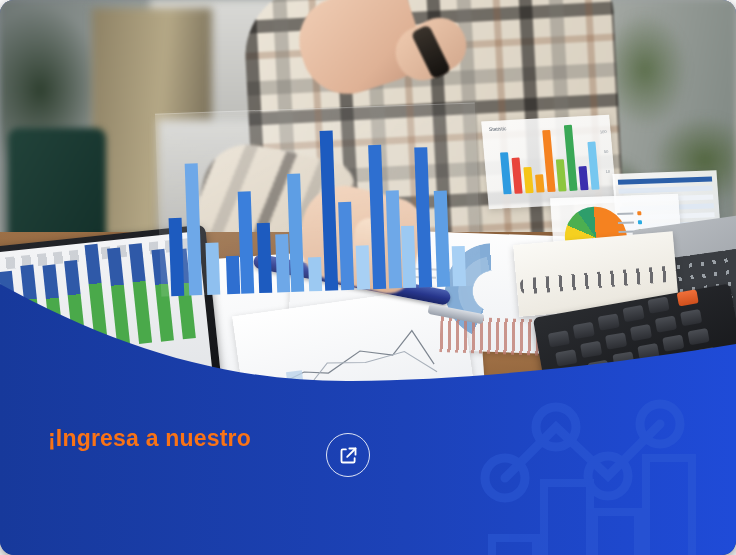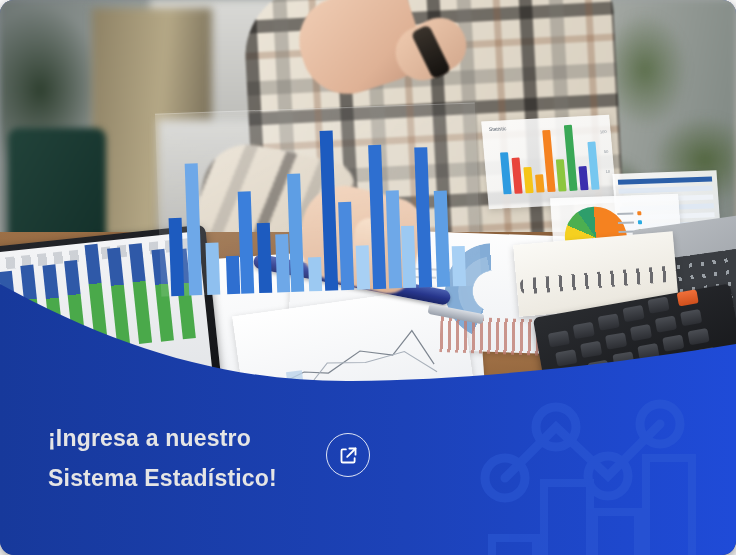--- a/index.html
+++ b/index.html
@@ -320,21 +320,21 @@
 
   
   .blue-panel {
     position: absolute; left: 0; top: 0; width: 736px; height: 555px;
   }
   .blue-svg { position: absolute; left: 0; top: 0; }
 
   
   .cta { position: absolute; left: 48px; top: 418px; width: 320px; }
   .cta-line {
-    color: #e5e5e5;
+    color: #f97316;
     font-size: 23px;
     font-weight: bold;
     line-height: 40px;
     letter-spacing: .2px;
     white-space: nowrap;
   }
   .link-btn {
     position: absolute; left: 326px; top: 433px;
     width: 42px; height: 42px; border-radius: 50%;
     border: 1.6px solid rgba(255,255,255,0.85);
@@ -528,21 +528,20 @@
           <rect x="544" y="483" width="46" height="95" stroke-width="8"></rect>
           <rect x="594" y="512" width="44" height="66" stroke-width="8"></rect>
           <rect x="646" y="458" width="46" height="120" stroke-width="8"></rect>
         </g>
       </g>
     </svg>
   </div>
 
   <div class="cta">
     <div class="cta-line">¡Ingresa a nuestro</div>
-    <div class="cta-line">Sistema Estadístico!</div>
   </div>
 
   <div class="link-btn">
     <svg width="21" height="21" viewBox="0 0 24 24" fill="none" stroke="#ffffff" stroke-width="2.1" stroke-linecap="round" stroke-linejoin="round">
       <path d="M9 5H5.5A1.5 1.5 0 0 0 4 6.5v12A1.5 1.5 0 0 0 5.5 20h12a1.5 1.5 0 0 0 1.5-1.5V15"></path>
       <path d="M13 4h7v7"></path>
       <path d="M20 4l-9.5 9.5"></path>
     </svg>
   </div>
 

